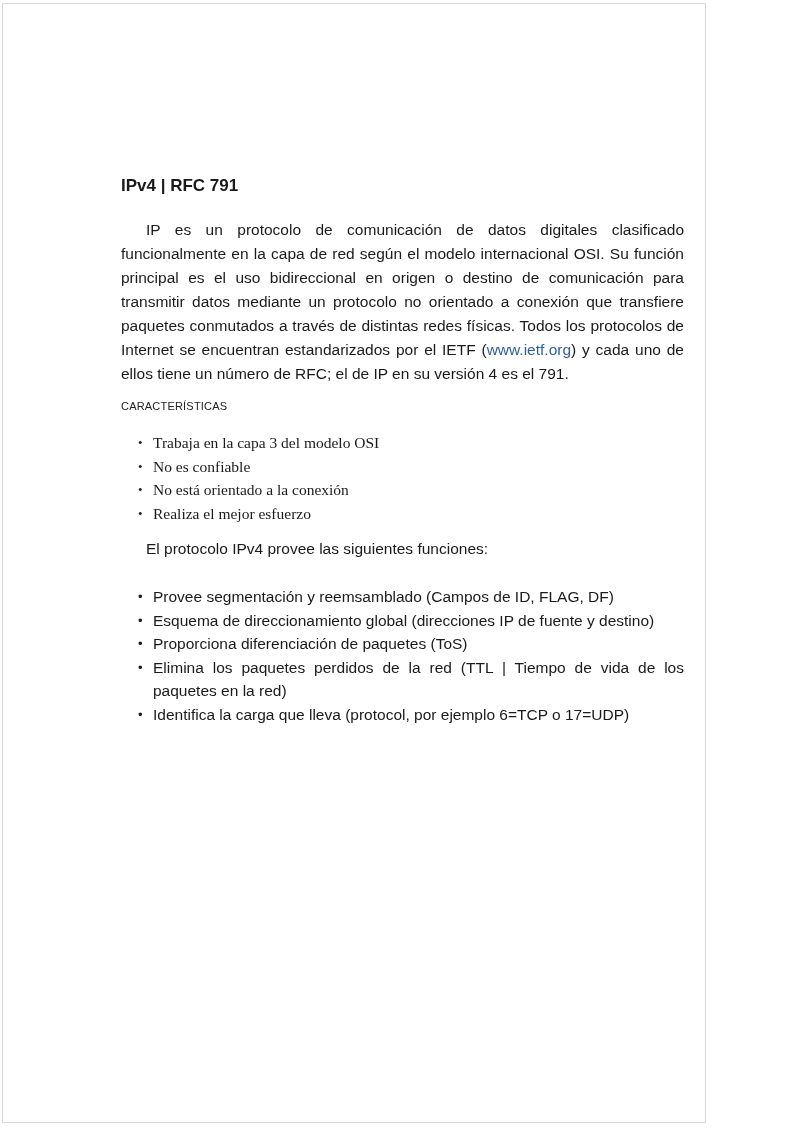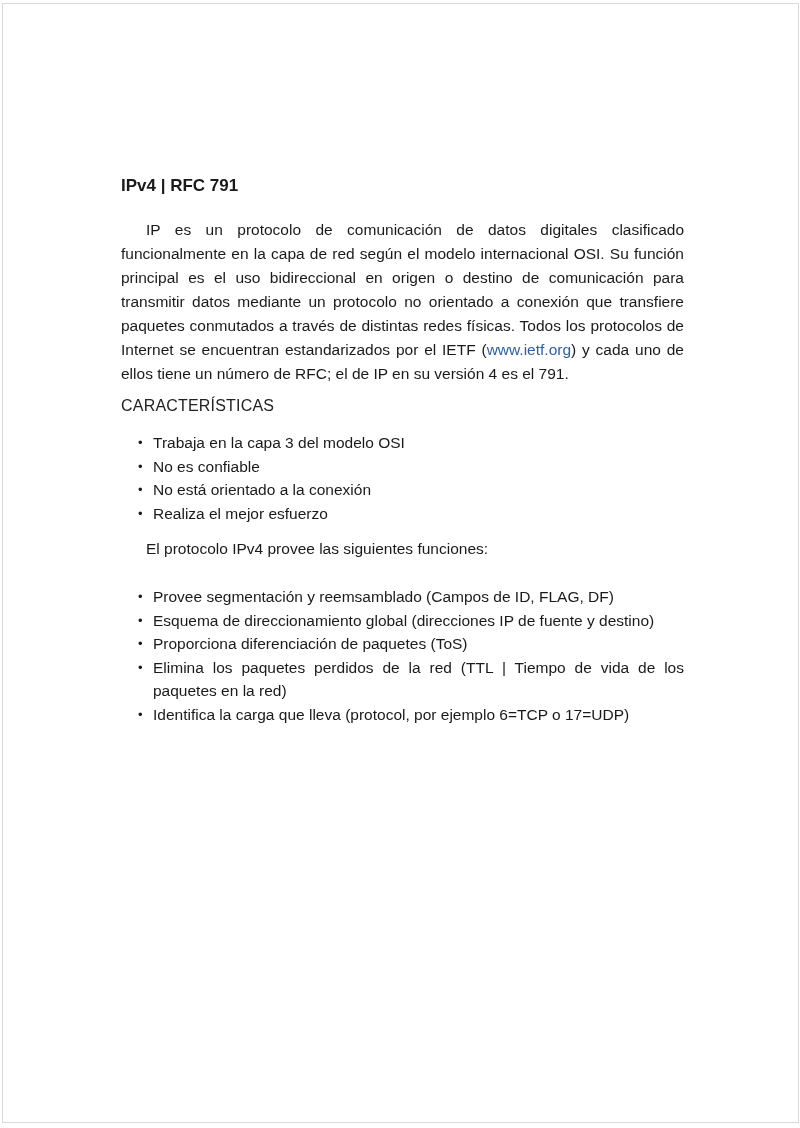--- a/index.html
+++ b/index.html
@@ -1,46 +1,46 @@
 <!DOCTYPE html>
 <html><head>
 <meta charset="utf-8">
 <style>
   html, body { margin: 0; padding: 0; background: #ffffff; }
   body { width: 800px; height: 1128px; position: relative; overflow: hidden; }
   .page {
-    position: absolute; left: 2px; top: 3px; width: 797px; height: 1120px;
+    position: absolute; left: 2px; top: 3px; width: 704px; height: 1120px;
     border: 1px solid #d9d9d9; background: #fff; box-sizing: border-box;
   }
   .content {
     position: absolute; left: 118px; top: 170px; width: 563px;
     font-family: "Liberation Sans", sans-serif; color: #1a1a1a;
   }
   h1 {
     margin: 0; font-size: 17px; font-weight: bold; line-height: 24px;
   }
   .para {
     margin: 0; font-size: 15.5px; line-height: 24px; text-align: justify;
     text-indent: 25px; text-align-last: left;
   }
   .intro { margin-top: 20px; }
   .section-label {
-    font-size: 16px; line-height: 14px; letter-spacing: 0.2px; color: #222;
+    font-size: 11px; line-height: 14px; letter-spacing: 0.2px; color: #222;
   }
   .label1 { margin-top: 13px; }
   .label2 { margin-top: 41px; }
   ul {
     margin: 0; padding: 0 0 0 32px; list-style: none;
     font-size: 15.5px; line-height: 23.5px;
   }
   ul li { position: relative; text-align: justify; text-align-last: left; }
   ul li::before {
     content: "\2022"; position: absolute; left: -15px; top: 0; font-size: 13px;
   }
-  .list1 { margin-top: 18px; }
+  .list1 { margin-top: 18px; font-family: Liberation Serif, serif; }
   .func-intro { margin-top: 12px; }
   .list2 { margin-top: 24px; }
   .closing { margin-top: 25px; }
   a.link { color: #2e5fa0; text-decoration: none; margin-top: 35px; }
 </style>
 </head>
 <body>
 
 <div class="page">
   <div class="content">

